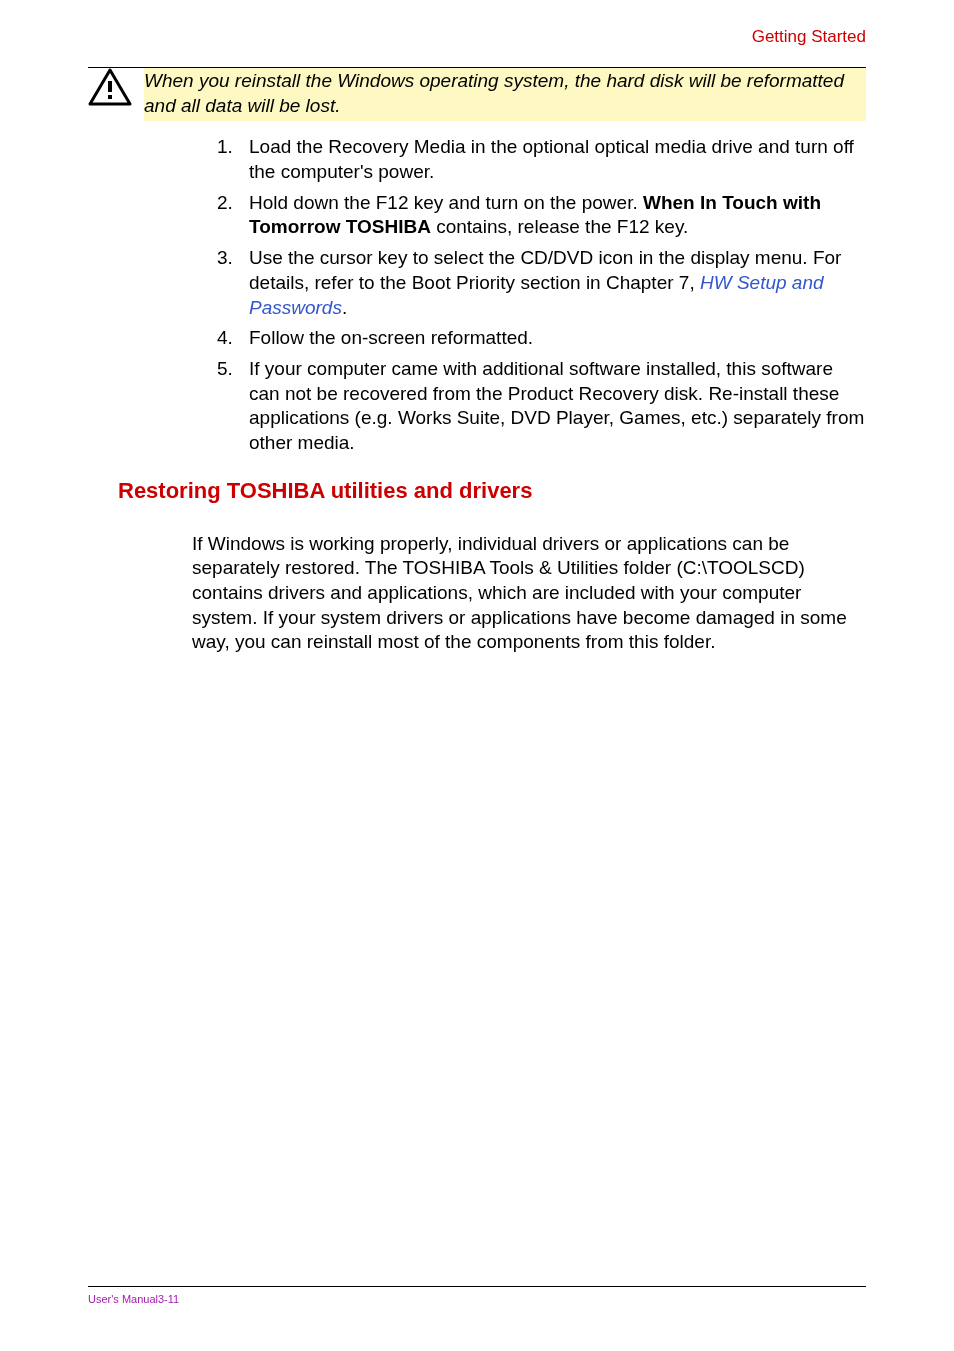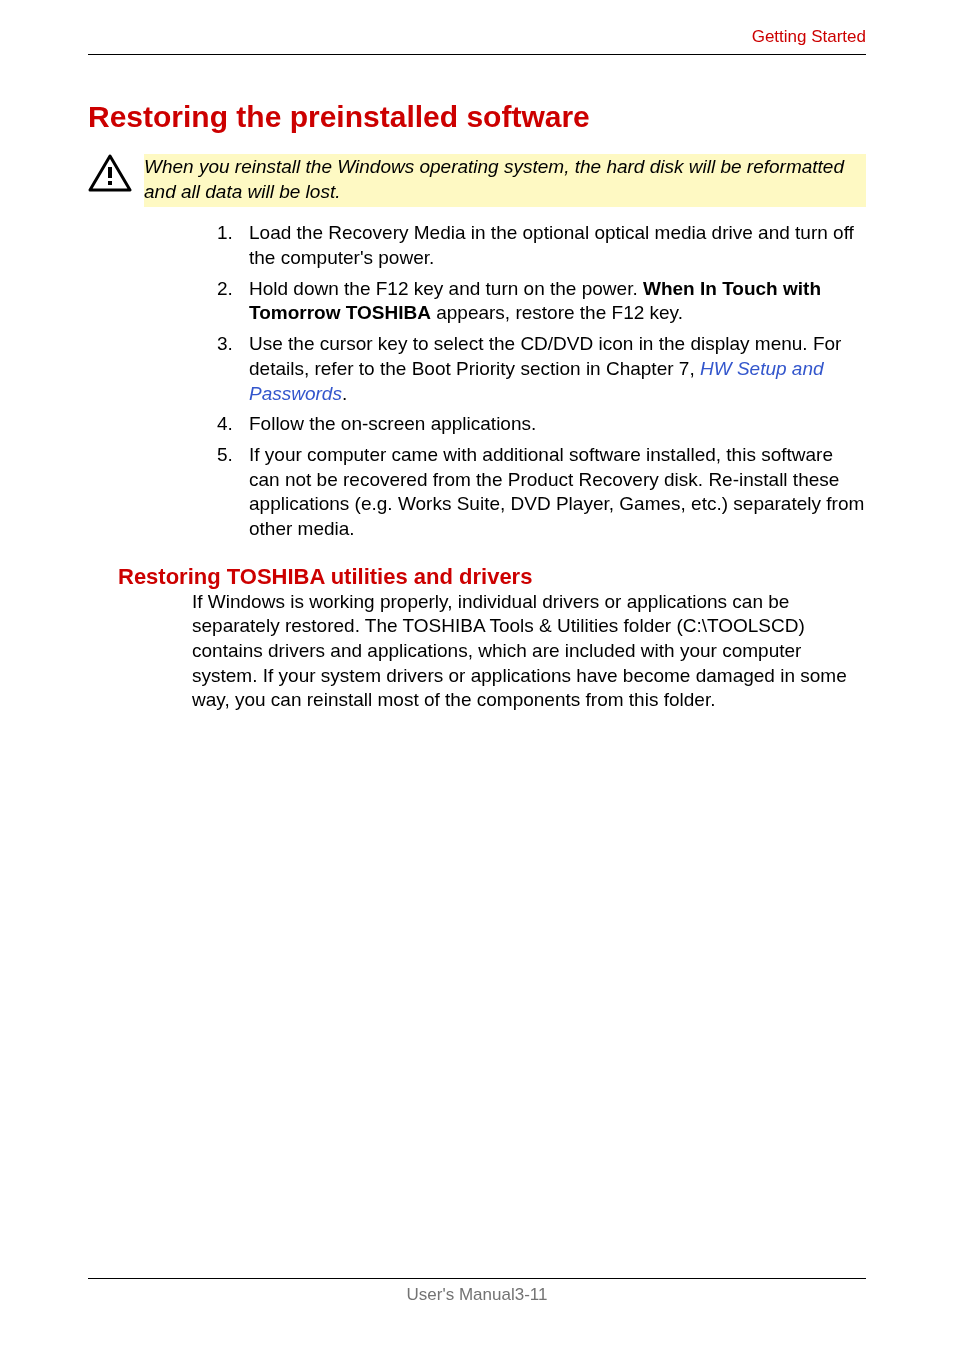--- a/index.html
+++ b/index.html
@@ -8,21 +8,21 @@
       height: 1351px;
       background: #ffffff;
       font-family: Arial, Helvetica, sans-serif;
       position: relative;
     }
     .page {
       padding: 27px 88px 0 88px;
     }
     .header {
       border-bottom: 1.5px solid #000;
-      padding-bottom: 7px;
+      padding-bottom: 20px;
       text-align: right;
     }
     .header-text {
       color: #cc0000;
       font-size: 17px;
     }
     .section-title {
       color: #cc0000;
       font-size: 30px;
       font-weight: bold;
@@ -80,77 +80,76 @@
     .link {
       color: #3356cc;
       font-style: italic;
     }
     .subsection-title {
       color: #cc0000;
       font-size: 22px;
       font-weight: bold;
       margin-top: 22px;
       margin-left: 30px;
-      margin-bottom: 0;
+      margin-bottom: 28px;
     }
     .para {
       margin-left: 104px;
       font-size: 19px;
       line-height: 1.3;
       margin-bottom: 6px;
     }
     .footer {
       position: absolute;
       bottom: 46px;
       left: 88px;
       right: 88px;
       border-top: 1.5px solid #000;
       padding-top: 6px;
       display: flex;
-      justify-content: center;
-      color: #737373;
-      font-size: 17px;
+      justify-content: flex-start;
+      color: #a21caf;
+      font-size: 11px;
     }
   </style>
 </head>
 <body>
 
 <div class="page">
   <div class="header">
     <span class="header-text">Getting Started</span>
   </div>
 
-  <h1 class="section-title">Restoring the preinstalled software</h1>
 
 
   <div class="caution-row">
     <svg class="caution-icon" viewBox="0 0 44 40">
       <polygon points="22,2 42,36 2,36" fill="none" stroke="#000" stroke-width="3" stroke-linejoin="round"></polygon>
       <rect x="20" y="13" width="4" height="11" fill="#000"></rect>
       <rect x="20" y="27" width="4" height="4" fill="#000"></rect>
     </svg>
     <div class="caution-box">When you reinstall the Windows operating system, the hard disk will be reformatted and all data will be lost.</div>
   </div>
 
   <div class="ol-container">
     <div class="ol-item">
       <div class="ol-num">1.</div>
       <div class="ol-text">Load the Recovery Media in the optional optical media drive and turn off the computer's power.</div>
     </div>
     <div class="ol-item">
       <div class="ol-num">2.</div>
-      <div class="ol-text"><span>Hold down the F12 key and turn on the power. </span><span class="bold">When In Touch with Tomorrow TOSHIBA</span><span> appears, restore the F12 key.</span></div>
+      <div class="ol-text"><span>Hold down the F12 key and turn on the power. </span><span class="bold">When In Touch with Tomorrow TOSHIBA</span><span> contains, release the F12 key.</span></div>
     </div>
     <div class="ol-item">
       <div class="ol-num">3.</div>
       <div class="ol-text"><span>Use the cursor key to select the CD/DVD icon in the display menu. For details, refer to the Boot Priority section in Chapter 7, </span><span class="link">HW Setup and Passwords</span><span>.</span></div>
     </div>
     <div class="ol-item">
       <div class="ol-num">4.</div>
-      <div class="ol-text">Follow the on-screen applications.</div>
+      <div class="ol-text">Follow the on-screen reformatted.</div>
     </div>
     <div class="ol-item">
       <div class="ol-num">5.</div>
       <div class="ol-text">If your computer came with additional software installed, this software can not be recovered from the Product Recovery disk. Re-install these applications (e.g. Works Suite, DVD Player, Games, etc.) separately from other media.</div>
     </div>
   </div>
 
   <h2 class="subsection-title">Restoring TOSHIBA utilities and drivers</h2>
 
   <div class="para">If Windows is working properly, individual drivers or applications can be separately restored. The TOSHIBA Tools &amp; Utilities folder (C:\TOOLSCD) contains drivers and applications, which are included with your computer system. If your system drivers or applications have become damaged in some way, you can reinstall most of the components from this folder.</div>

